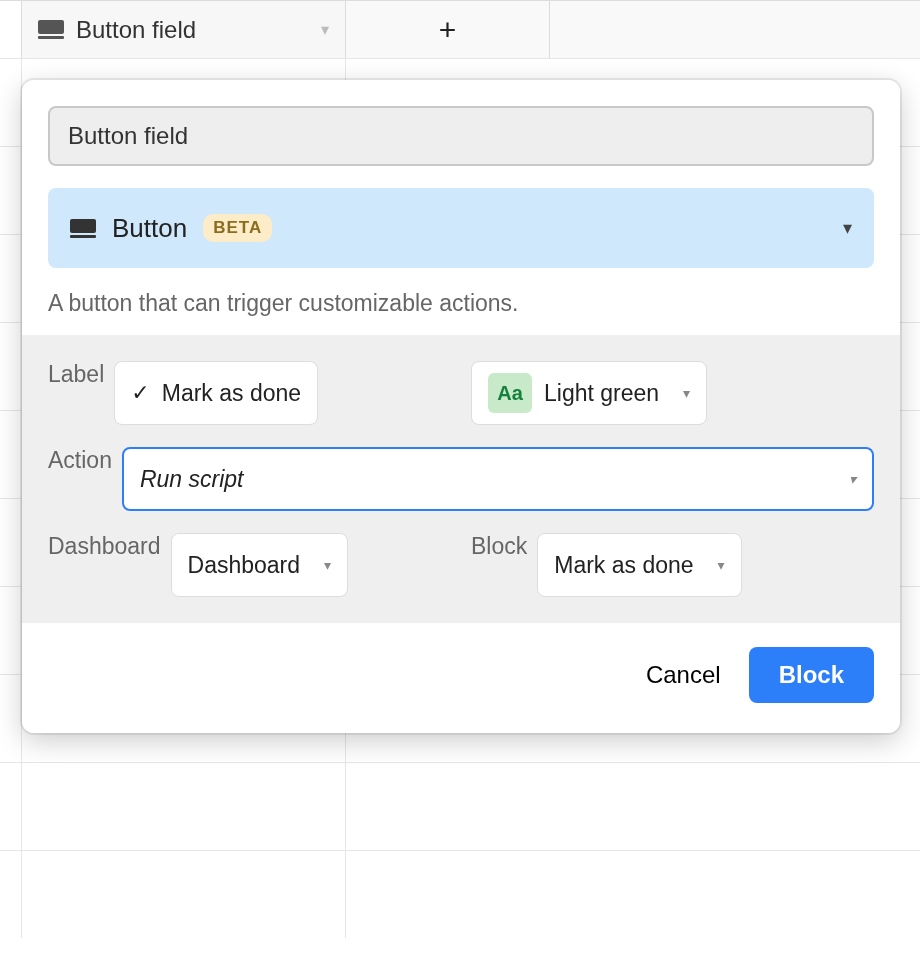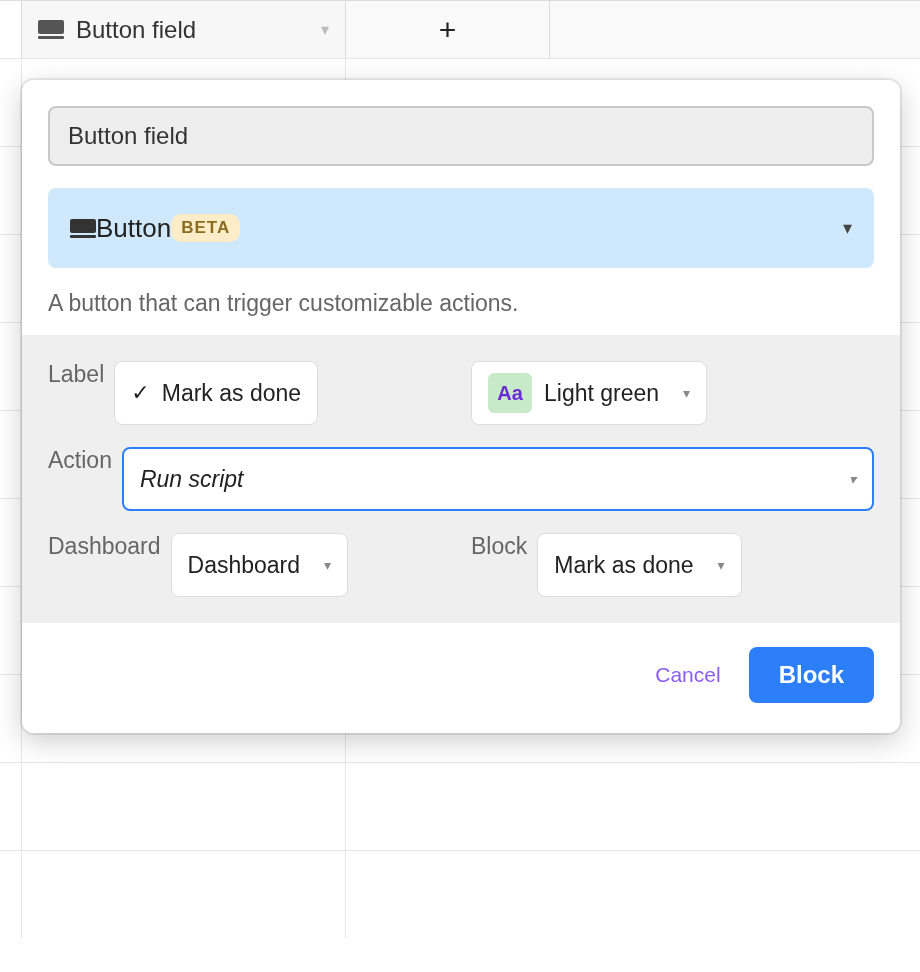--- a/index.html
+++ b/index.html
@@ -130,20 +130,21 @@
       outline: none;
     }
     .type-select-row {
       margin-top: 22px;
       background: #cfe8fb;
       border-radius: 8px;
       height: 80px;
       display: flex;
       align-items: center;
       padding: 0 22px;
+      gap: 16px;
     }
     .type-label {
       font-size: 26px;
       font-weight: 500;
       color: #222;
     }
     .beta-badge {
       background: #fdecc8;
       color: #8a6d1f;
       border-radius: 10px;
@@ -212,38 +213,38 @@
     .style-badge {
       background: #c8eac8;
       border-radius: 6px;
       width: 44px;
       height: 40px;
       display: flex;
       align-items: center;
       justify-content: center;
       font-size: 20px;
       font-weight: 600;
-      color: #6d28d9;
+      color: #15803d;
     }
     .checkmark {
       font-size: 22px;
       color: #222;
     }
 
     .popover-footer {
       background: #fff;
       padding: 24px 26px 30px 26px;
       display: flex;
       justify-content: flex-end;
       align-items: center;
       gap: 28px;
     }
     .cancel-btn {
-      font-size: 21px;
-      color: #8b5cf6;
+      font-size: 24px;
+      color: #000000;
       background: transparent;
       border: none;
       cursor: pointer;
     }
     .save-btn {
       background: #2d7ff9;
       color: #fff;
       font-size: 24px;
       font-weight: 600;
       border: none;

